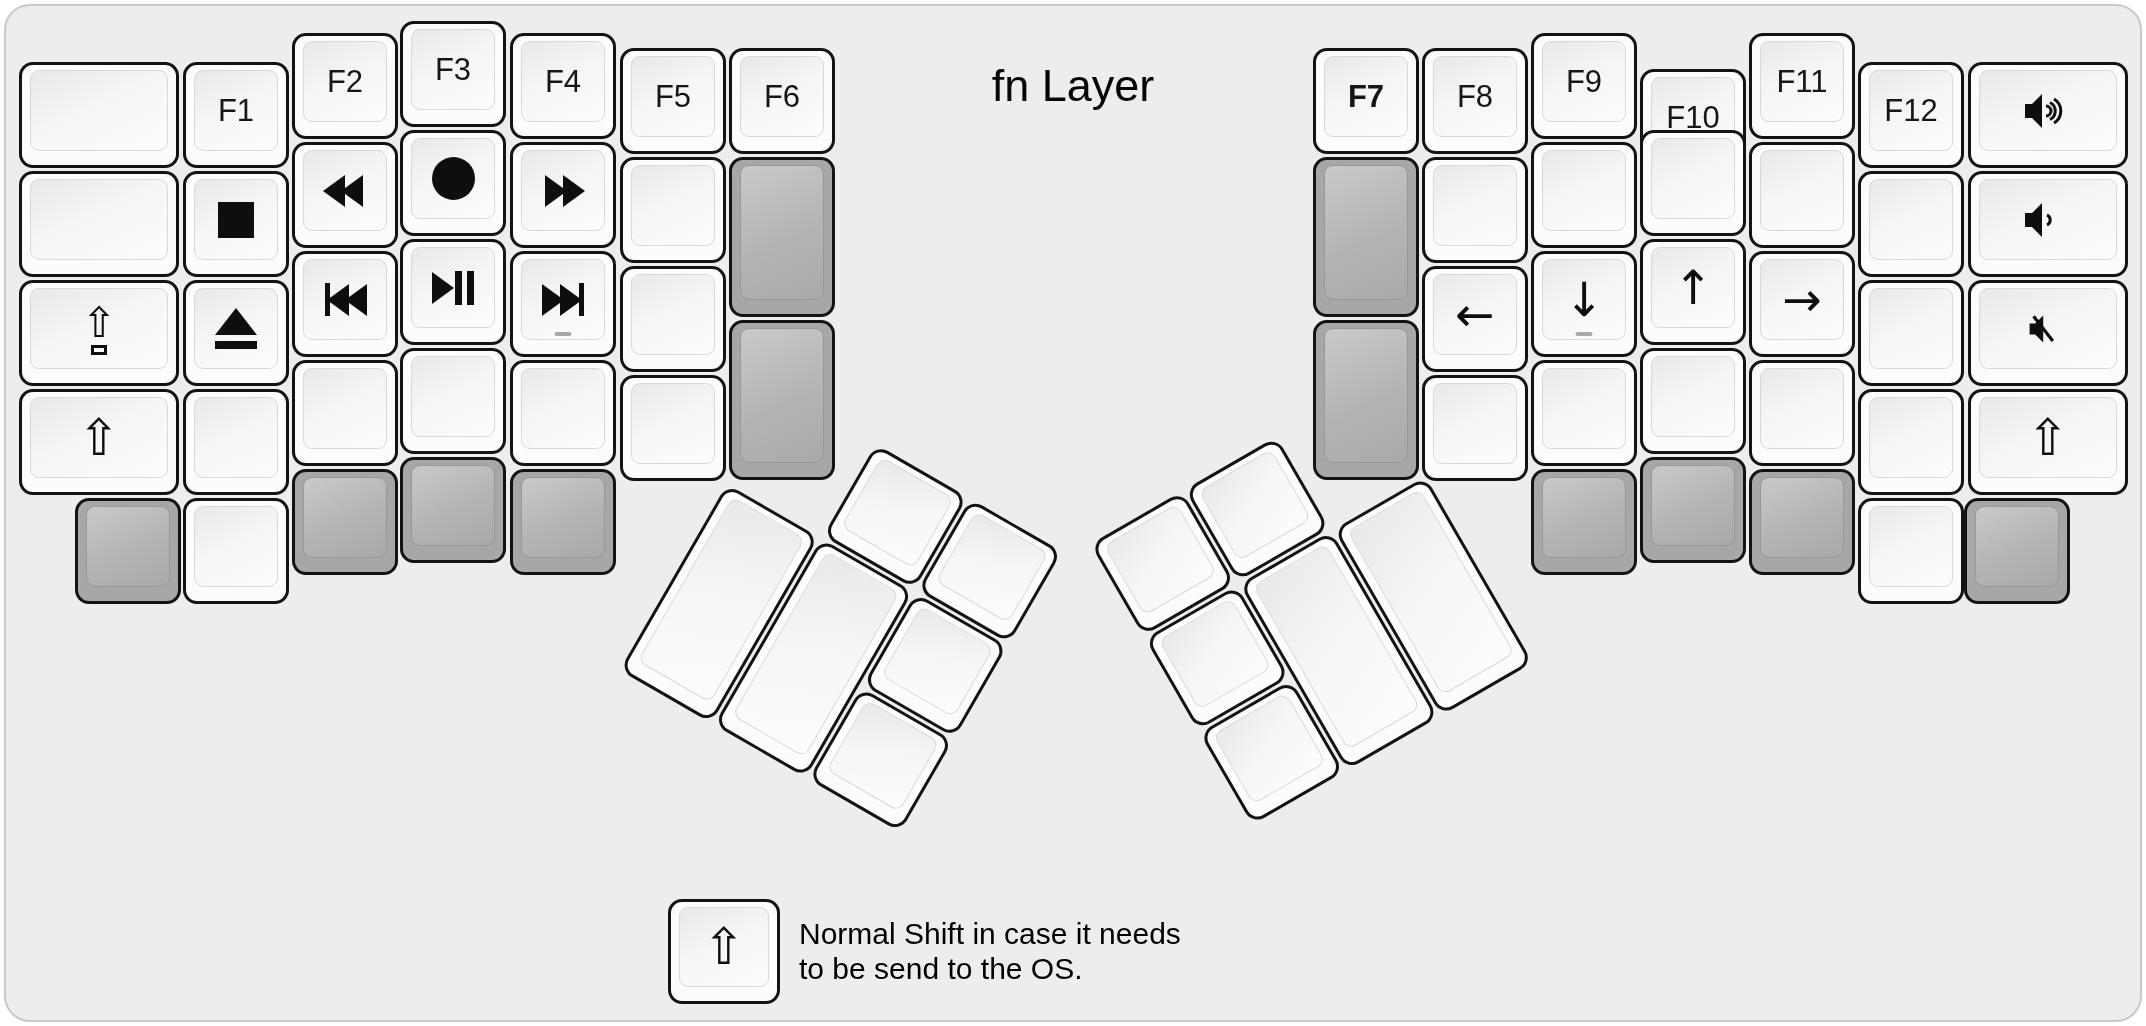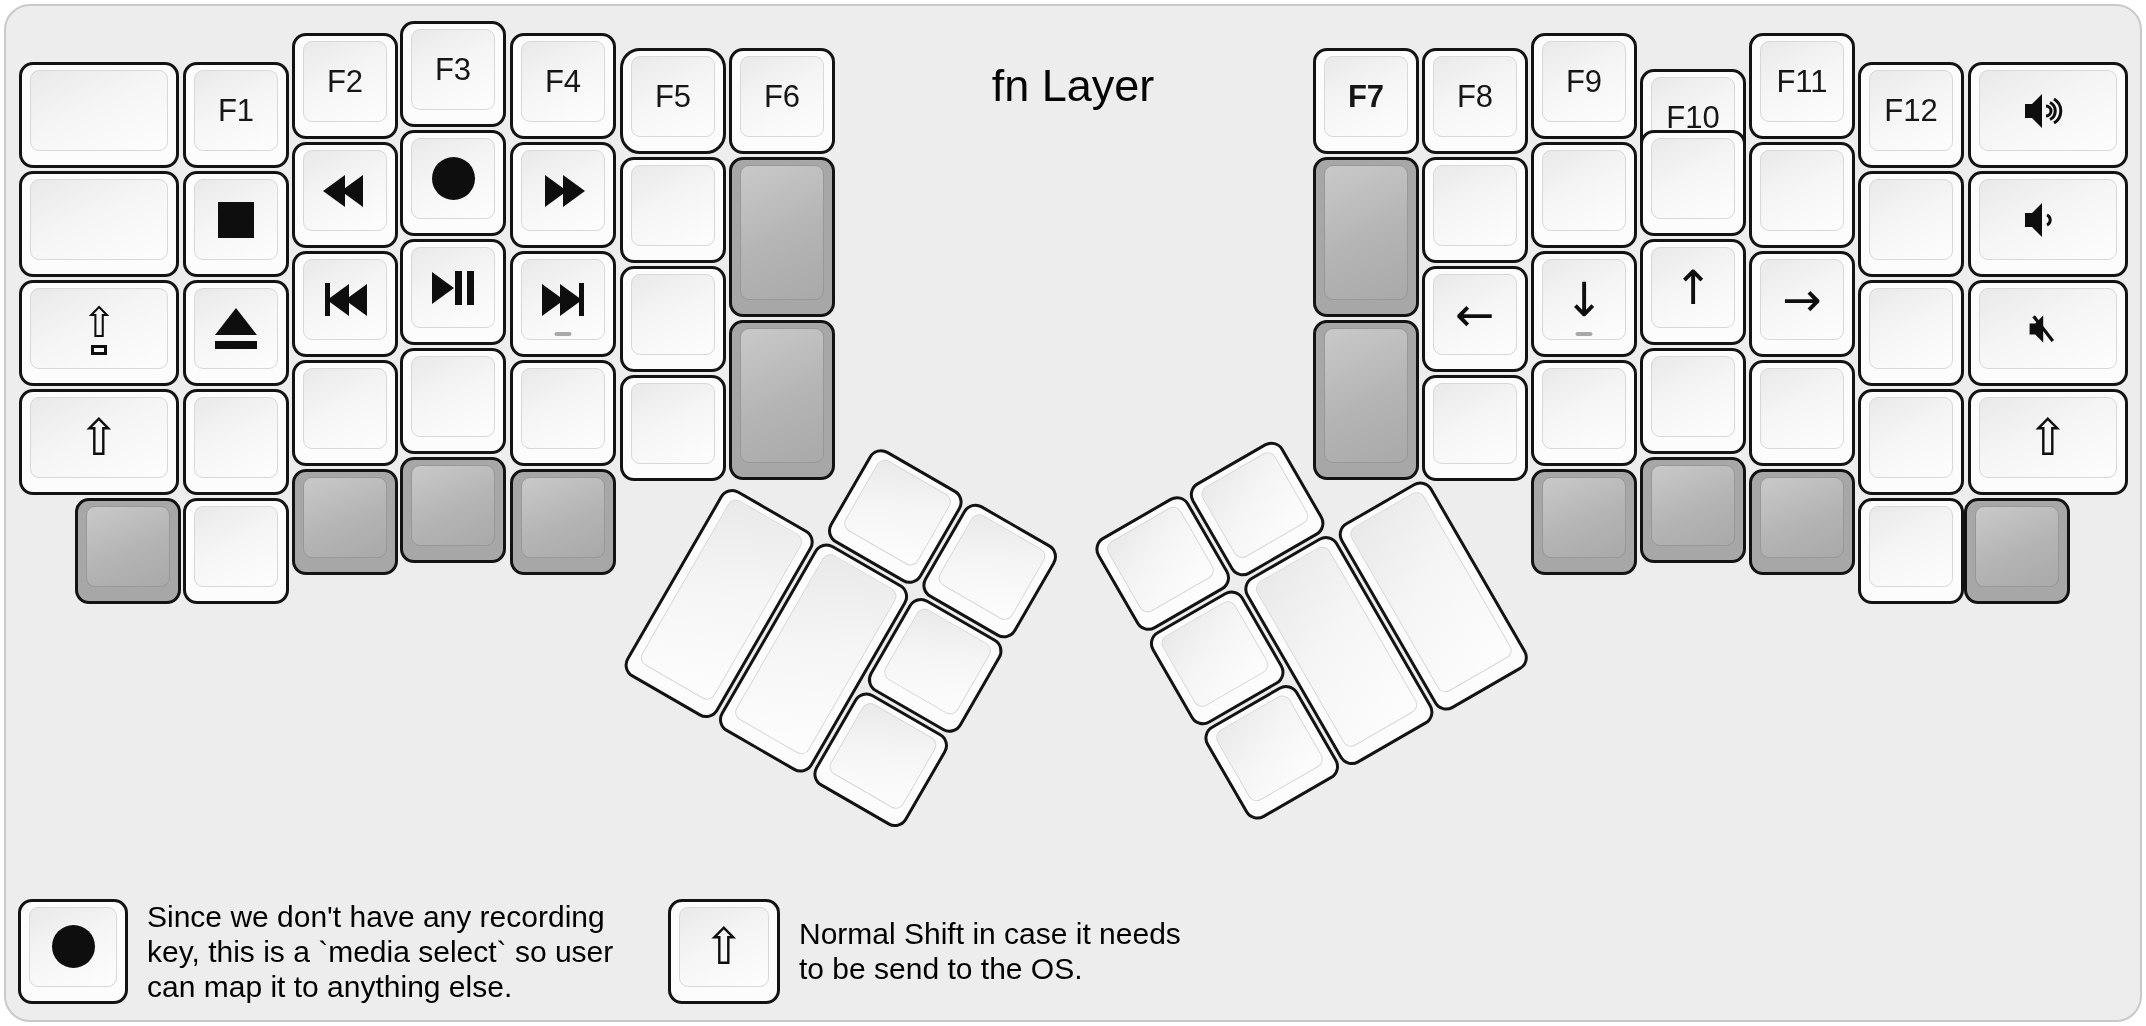--- a/index.html
+++ b/index.html
@@ -174,21 +174,21 @@
           </div>
         </div>
         <div class="homing-dash"></div>
       </div>
       <div class="key white" style="left: 510px; top: 360px; width: 106px; height: 106px;">
         <div class="cap"></div>
       </div>
       <div class="key gray" style="left: 510px; top: 469px; width: 106px; height: 106px;">
         <div class="cap"></div>
       </div>
-      <div class="key white" style="left: 620px; top: 48px; width: 106px; height: 106px; border-radius: 20px;">
+      <div class="key white" style="left: 620px; top: 48px; width: 106px; height: 106px;">
         <div class="cap">
           <span class="klabel">F5</span>
         </div>
       </div>
       <div class="key white" style="left: 620px; top: 157px; width: 106px; height: 106px;">
         <div class="cap"></div>
       </div>
       <div class="key white" style="left: 620px; top: 266px; width: 106px; height: 106px;">
         <div class="cap"></div>
       </div>
@@ -385,32 +385,20 @@
         <div class="cap"></div>
       </div>
       <div class="key white" style="left: -109px; top: 0px; width: 106px; height: 215px;">
         <div class="cap"></div>
       </div>
       <div class="key white" style="left: -327px; top: 109px; width: 106px; height: 106px;">
         <div class="cap"></div>
       </div>
     </div>
 
-  <div class="legend-item" style="left: 18px; top: 898px;">
-    <span class="legend-keyslot">
-        <div class="key white" style="left: 0px; top: 0px; width: 110px; height: 105px;">
-          <div class="cap">
-            <div class="i-record"></div>
-          </div>
-        </div>
-      </span>
-    <span class="legend-text">Since we don't have any recording
-key, this is a `media select` so user
-can map it to anything else.</span>
-  </div>
   <div class="legend-item" style="left: 668px; top: 898px;">
     <span class="legend-keyslot">
         <div class="key white" style="left: 0px; top: 0px; width: 112px; height: 105px;">
           <div class="cap">
             <span class="gshift">⇧</span>
           </div>
         </div>
       </span>
     <span class="legend-text">Normal Shift in case it needs
 to be send to the OS.</span>

